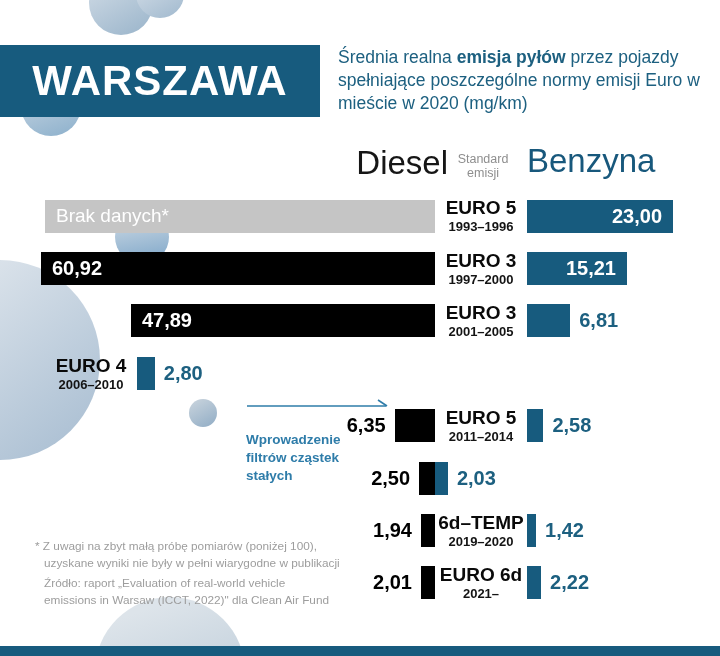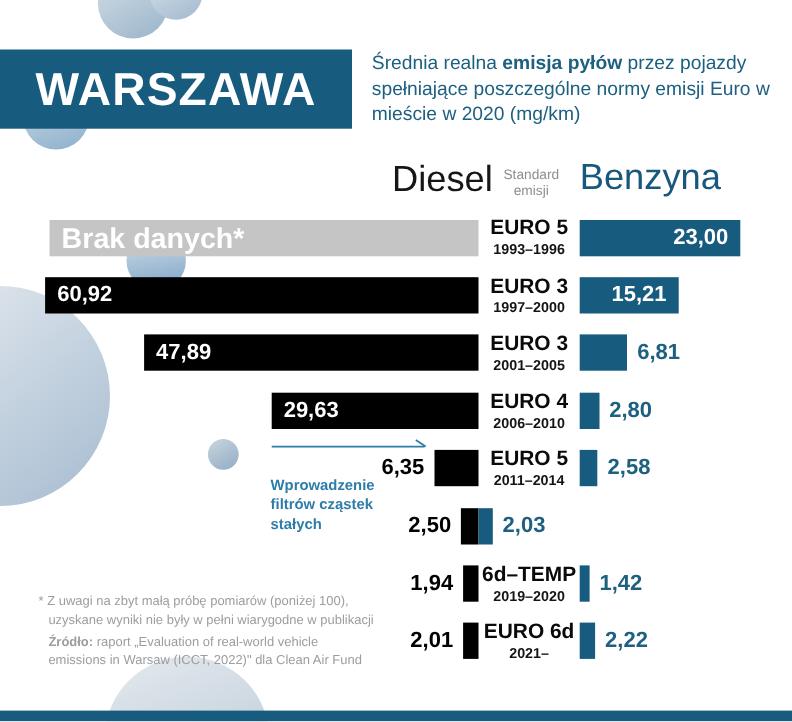--- a/index.html
+++ b/index.html
@@ -45,21 +45,21 @@
   .rows { position:absolute; left:45px; top:190px; width:640px; z-index:1; }
   .row { height:52.4px; display:flex; align-items:center; }
   .diesel-cell  { width:390px; display:flex; justify-content:flex-end; align-items:center; gap:9px; }
   .center-cell  { width:92px; text-align:center; line-height:1.05; }
   .benzyna-cell { width:158px; display:flex; justify-content:flex-start; align-items:center; gap:9px; }
   .bar { height:33px; display:flex; align-items:center; flex:0 0 auto; }
   .diesel-bar  { background:#000; justify-content:flex-start; }
   .nodata-bar  { background:#c5c5c5; width:390px; justify-content:flex-start; }
   .benzyna-bar { background:var(--primary); justify-content:flex-end; }
   .lab-in { color:#fff; font-size:20px; font-weight:700; padding:0 11px; white-space:nowrap; }
-  .nodata-lab { font-weight:700; font-size:26px; }
+  .nodata-lab { font-weight:400; font-size:19px; }
   .lab-out { font-size:20px; font-weight:700; white-space:nowrap; }
   .d-out { color:#000; }
   .b-out { color:#1d6080; }
   .euro  { font-size:19px; font-weight:700; color:#0a0a0a; }
   .years { font-size:13px; font-weight:600; color:#141414; margin-top:2px; }
 
   .annotation { position:absolute; left:246px; top:397px; width:150px; z-index:2; }
   .ann-text {
     margin-top:16px; width:114px; font-size:13.5px; font-weight:600;
     color:#2e7ca9; line-height:1.32;
@@ -67,21 +67,21 @@
 
   .footnote {
     position:absolute; left:35px; top:538px; width:312px; z-index:2;
     font-size:11.8px; color:#9d9d9d; line-height:1.4;
     padding-left:9px; text-indent:-9px;
   }
   .source {
     position:absolute; left:44px; top:575px; width:295px; z-index:2;
     font-size:11.8px; color:#9d9d9d; line-height:1.4;
   }
-  .source b { font-weight:700; }
+  .source b { font-weight:400; }
 
   .footer-bar { position:absolute; left:0; top:646px; width:720px; height:10px; background:var(--primary); z-index:5; }
 </style>
 </head>
 <body>
 
 <div class="canvas">
 
   <div class="circle c1"></div>
   <div class="circle c2"></div>
@@ -122,46 +122,41 @@
         <div class="diesel-cell">
           <div class="bar diesel-bar" style="width: 394px;">
             <span class="lab-in">60,92</span>
           </div>
         </div>
         <div class="center-cell">
           <div class="euro">EURO 3</div>
           <div class="years">1997–2000</div>
         </div>
         <div class="benzyna-cell">
-          <div class="bar benzyna-bar" style="width: 90px;">
+          <div class="bar benzyna-bar" style="width: 100px;">
             <span class="lab-in">15,21</span>
           </div>
         </div>
       </div>
       <div class="row">
         <div class="diesel-cell">
           <div class="bar diesel-bar" style="width: 304.101px;">
             <span class="lab-in">47,89</span>
           </div>
         </div>
         <div class="center-cell">
           <div class="euro">EURO 3</div>
           <div class="years">2001–2005</div>
         </div>
         <div class="benzyna-cell">
           <div class="bar benzyna-bar" style="width: 43.2435px;"></div>
           <span class="lab-out b-out">6,81</span>
         </div>
       </div>
       <div class="row">
-        <div class="diesel-cell">
-          <div class="bar diesel-bar" style="width: 188.15px;">
-            <span class="lab-in">29,63</span>
-          </div>
-        </div>
         <div class="center-cell">
           <div class="euro">EURO 4</div>
           <div class="years">2006–2010</div>
         </div>
         <div class="benzyna-cell">
           <div class="bar benzyna-bar" style="width: 17.78px;"></div>
           <span class="lab-out b-out">2,80</span>
         </div>
       </div>
       <div class="row">

